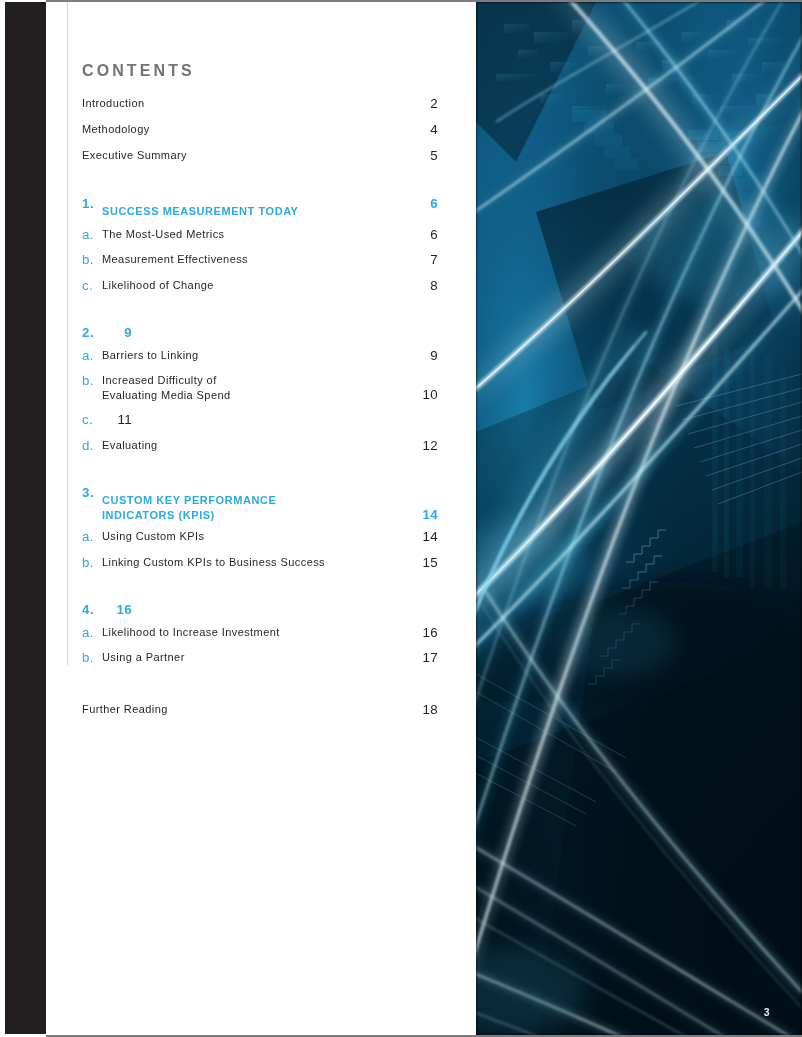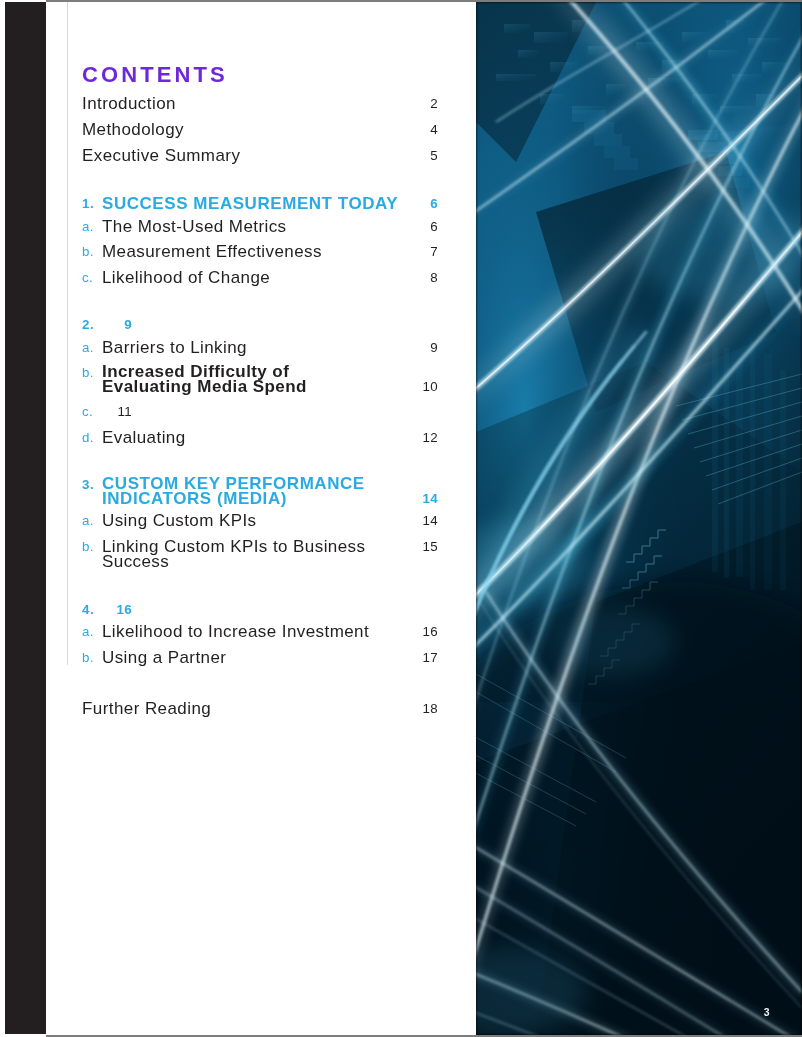--- a/index.html
+++ b/index.html
@@ -67,24 +67,24 @@
     position: absolute;
     left: 82px;
     top: 0;
     width: 356px;
   }
 
   .contents-title {
     position: absolute;
     left: 0;
     top: 62px;
-    font-size: 22px;
+    font-size: 16px;
     font-weight: bold;
     letter-spacing: 3.1px;
-    color: #6d28d9;
+    color: #737373;
     white-space: nowrap;
   }
 
   .toc-list {
     position: absolute;
     left: 0;
     top: 96px;
     width: 356px;
   }
 
@@ -109,32 +109,33 @@
     letter-spacing: 0.45px;
   }
   .marker.num {
     font-weight: bold;
     font-size: 13.3px;
     letter-spacing: 0.5px;
   }
 
   .label {
     flex: 1 1 auto;
-    font-size: 17px;
+    font-size: 11px;
     line-height: 15.5px;
     color: #231f20;
     letter-spacing: 0.42px;
     padding-right: 6px;
   }
-  .label.two-line { line-height: 14.5px; font-weight: bold; }
+  .label.two-line { line-height: 14.5px; }
 
   .label.sec {
     color: #2baae1;
     font-weight: bold;
     letter-spacing: 0.55px;
+    margin-top: 8px;
   }
 
   .pg {
     flex: 0 0 auto;
     width: 30px;
     text-align: right;
     font-size: 13.3px;
     line-height: 15.5px;
     color: #231f20;
     letter-spacing: 0.3px;
@@ -252,21 +253,21 @@
         <div class="label">Evaluating</div>
         <div class="pg">12</div>
       </div>
 
       <div class="gap-lg"></div>
 
       <div class="row sec">
         <div class="marker num">3.</div>
         <div class="label sec two-line">
           <span>CUSTOM KEY PERFORMANCE</span><br>
-          <span>INDICATORS (MEDIA)</span>
+          <span>INDICATORS (KPIS)</span>
         </div>
         <div class="pg sec bottom-align">14</div>
       </div>
       <div class="row sub">
         <div class="marker">a.</div>
         <div class="label">Using Custom KPIs</div>
         <div class="pg">14</div>
       </div>
       <div class="row sub">
         <div class="marker">b.</div>

